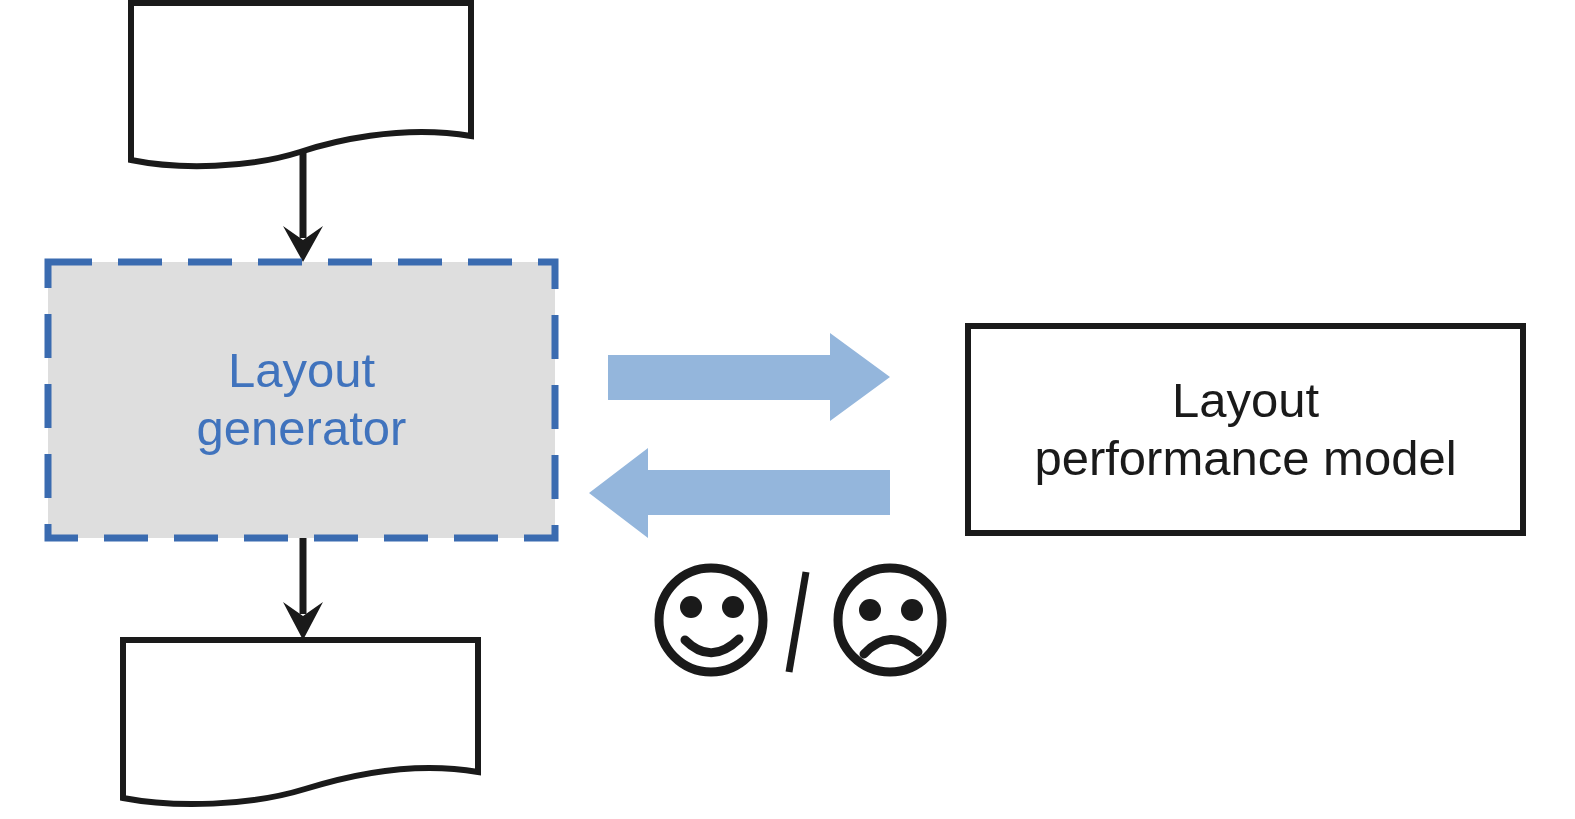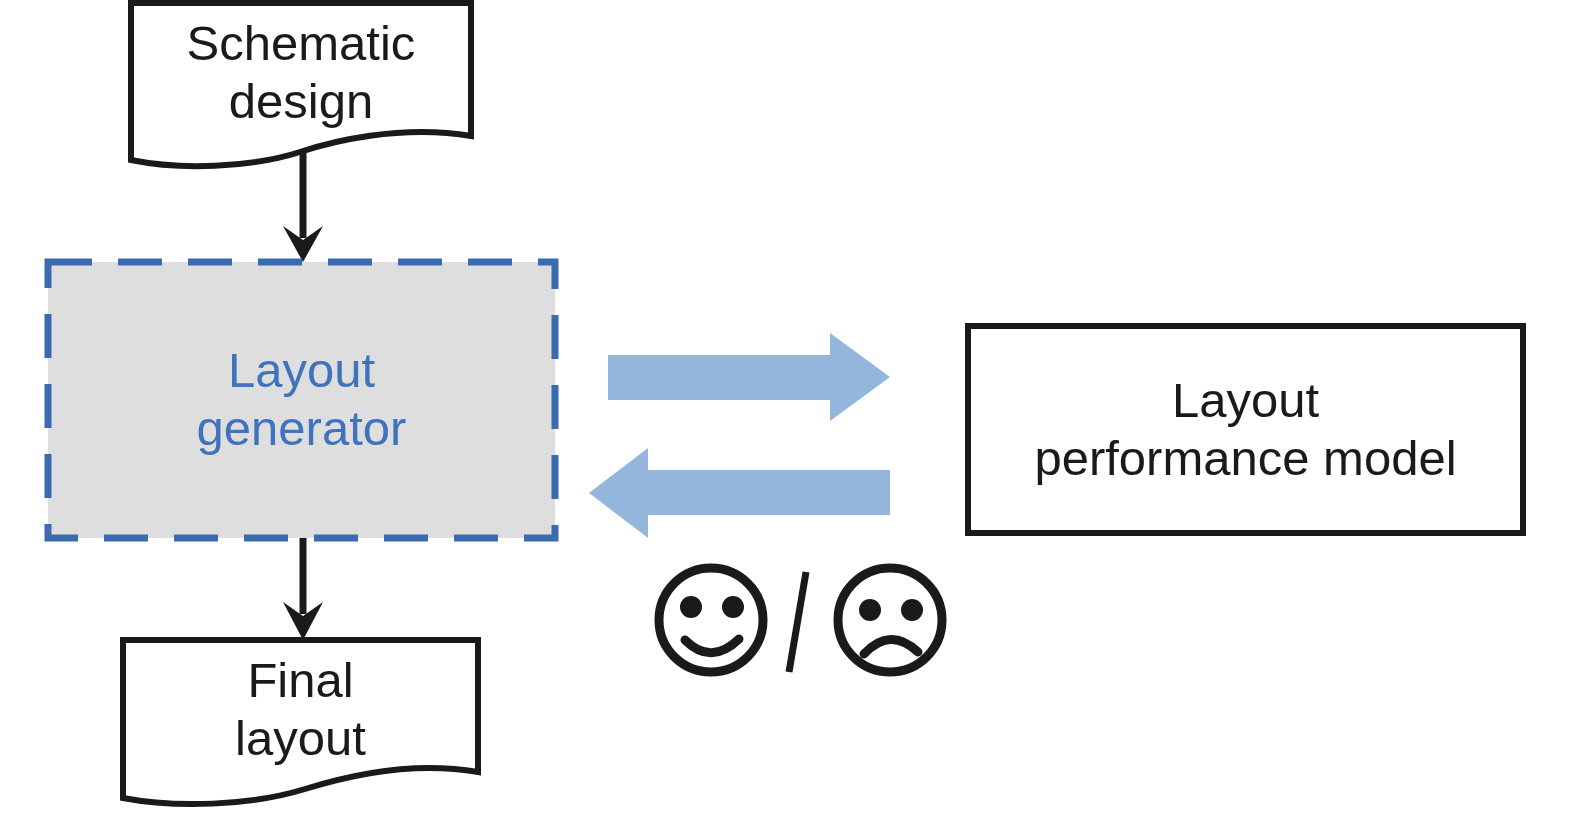--- a/index.html
+++ b/index.html
@@ -109,25 +109,21 @@
 
     <g>
       <circle cx="890" cy="620" r="52" fill="#ffffff" stroke="#1a1a1a" stroke-width="9"></circle>
       <circle cx="870" cy="610" r="11" fill="#1a1a1a"></circle>
       <circle cx="912" cy="610" r="11" fill="#1a1a1a"></circle>
       <path d="M 864,654 Q 890,626 918,652" fill="none" stroke="#1a1a1a" stroke-width="9" stroke-linecap="round"></path>
     </g>
 
   </svg>
 
-  <div class="node-label" id="schematic-design-label">Schematic
-design</div>
 
   <div class="node-label" id="layout-generator-label">Layout
 generator</div>
 
-  <div class="node-label" id="final-layout-label">Final
-layout</div>
 
   <div class="node-label" id="layout-performance-model-label">Layout
 performance model</div>
 
 </div>
 
 </body></html>

